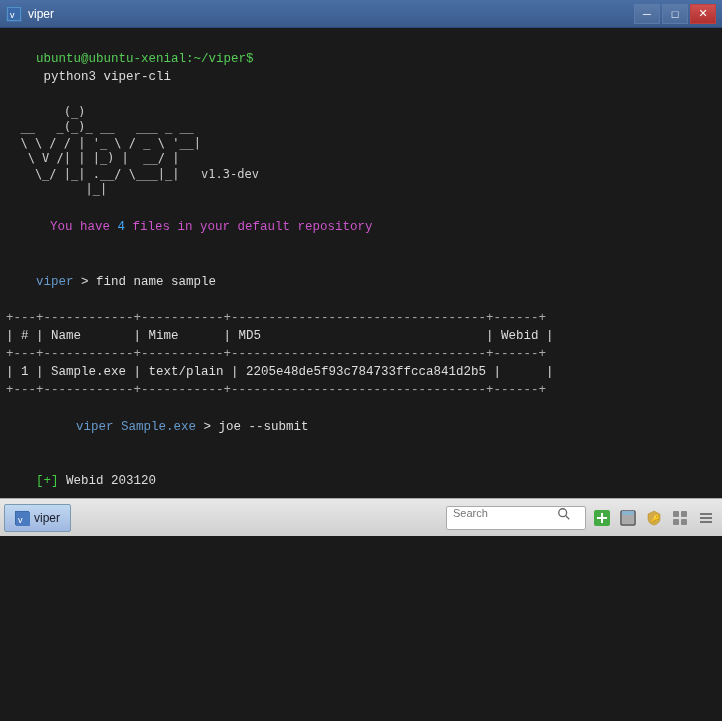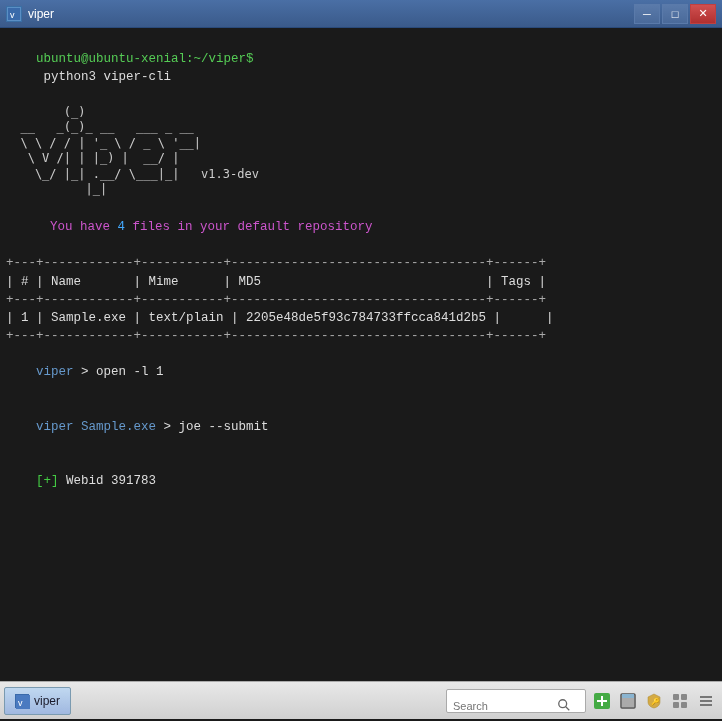--- a/index.html
+++ b/index.html
@@ -68,21 +68,21 @@
       padding: 6px 8px;
       height: 655px;
       overflow: hidden;
     }
 
     .line { white-space: pre; }
     .green { color: #55cc55; }
     .white { color: #dddddd; }
     .gray { color: #aaaaaa; }
     .prompt-viper { color: #6699cc; }
-    .prompt-sample { color: #6699cc; }
+    .prompt-sample { color: #6699cc; margin-left: 40px; }
     .info-purple { color: #cc55cc; margin-left: 14px; }
     .bracket-green { color: #44cc44; }
 
     
     .taskbar {
       display: flex;
       align-items: center;
       height: 38px;
       background: linear-gradient(to bottom, #e8e8e8, #d0d0d0);
       border-top: 1px solid #aaaaaa;
@@ -107,21 +107,21 @@
       border: 1px solid #3a6aaa;
     }
     .taskbar-app-label {
       font-family: Arial, sans-serif;
       font-size: 12px;
       color: #1a1a2a;
     }
     .taskbar-spacer { flex: 1; }
     .taskbar-search {
       display: flex;
-      align-items: flex-end;
+      align-items: flex-start;
       background: white;
       border: 1px solid #aaaaaa;
       border-radius: 2px;
       height: 24px;
       padding: 0 6px;
       gap: 4px;
       width: 140px;
     }
     .taskbar-search input {
       border: none;
@@ -184,36 +184,36 @@
   __   _(_)_ __   ___ _ __
   \ \ / / | '_ \ / _ \ '__|
    \ V /| | |_) |  __/ |
     \_/ |_| .__/ \___|_|   v1.3-dev
            |_|</pre>
 
   <div class="line">
     <span class="info-purple">You have <span style="color:#44aaff">4</span> files in your default repository</span>
   </div>
 
+  <div class="line">
+    <span class="prompt-viper" style="color:#6699cc">viper </span><span class="white">&gt; find name sample</span>
+  </div>
 
   <div class="line gray">+---+------------+-----------+----------------------------------+------+</div>
-  <div class="line white">| # | Name       | Mime      | MD5                              | Tags |</div>
+  <div class="line white">| # | Name       | Mime      | MD5                              | Webid |</div>
   <div class="line gray">+---+------------+-----------+----------------------------------+------+</div>
   <div class="line white">| 1 | Sample.exe | text/plain | 2205e48de5f93c784733ffcca841d2b5 |      |</div>
   <div class="line gray">+---+------------+-----------+----------------------------------+------+</div>
 
-  <div class="line">
-    <span class="prompt-viper" style="color:#6699cc">viper </span><span class="white">&gt; open -l 1</span>
-  </div>
 
   <div class="line">
     <span class="prompt-sample" style="color:#6699cc">viper Sample.exe </span><span class="white">&gt; joe --submit</span>
   </div>
   <div class="line">
-    <span class="bracket-green">[+]</span><span class="white"> Webid 391783</span>
+    <span class="bracket-green">[+]</span><span class="white"> Webid 203120</span>
   </div>
 
   <div class="line">
     
   </div>
 
 </div>
 
 <div class="taskbar">
   <div class="taskbar-app">
@@ -278,19 +278,19 @@
       </svg>
     </div>
   </div>
 </div>
 
 <style>
   
   .terminal {
     font-size: 12.5px;
     padding: 4px 6px;
-    height: 653px;
+    height: 470px;
   }
   
   .info-purple {
     color: #cc55cc;
   }
 </style>
 
 </body></html>

